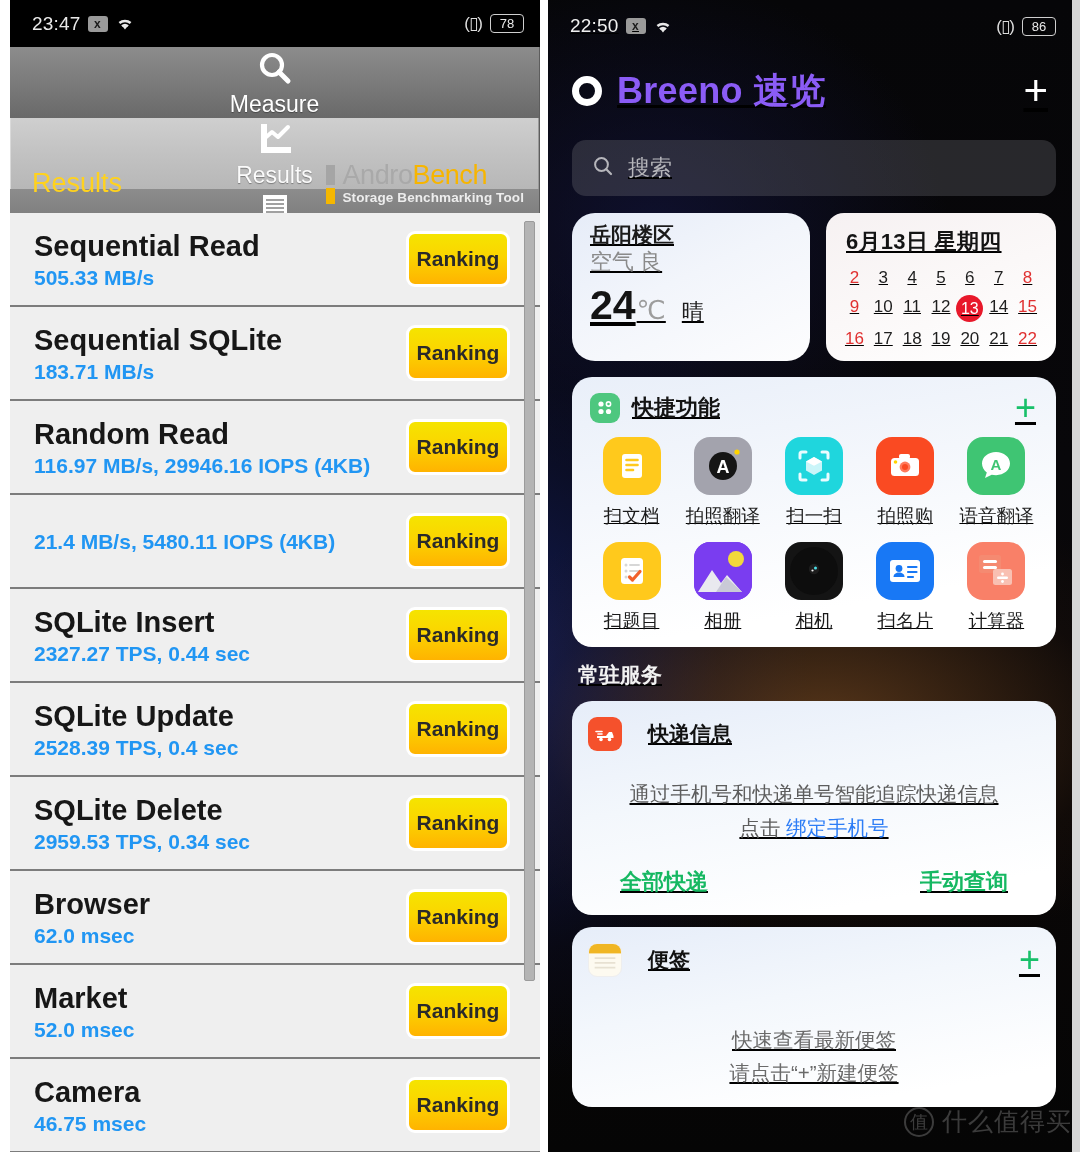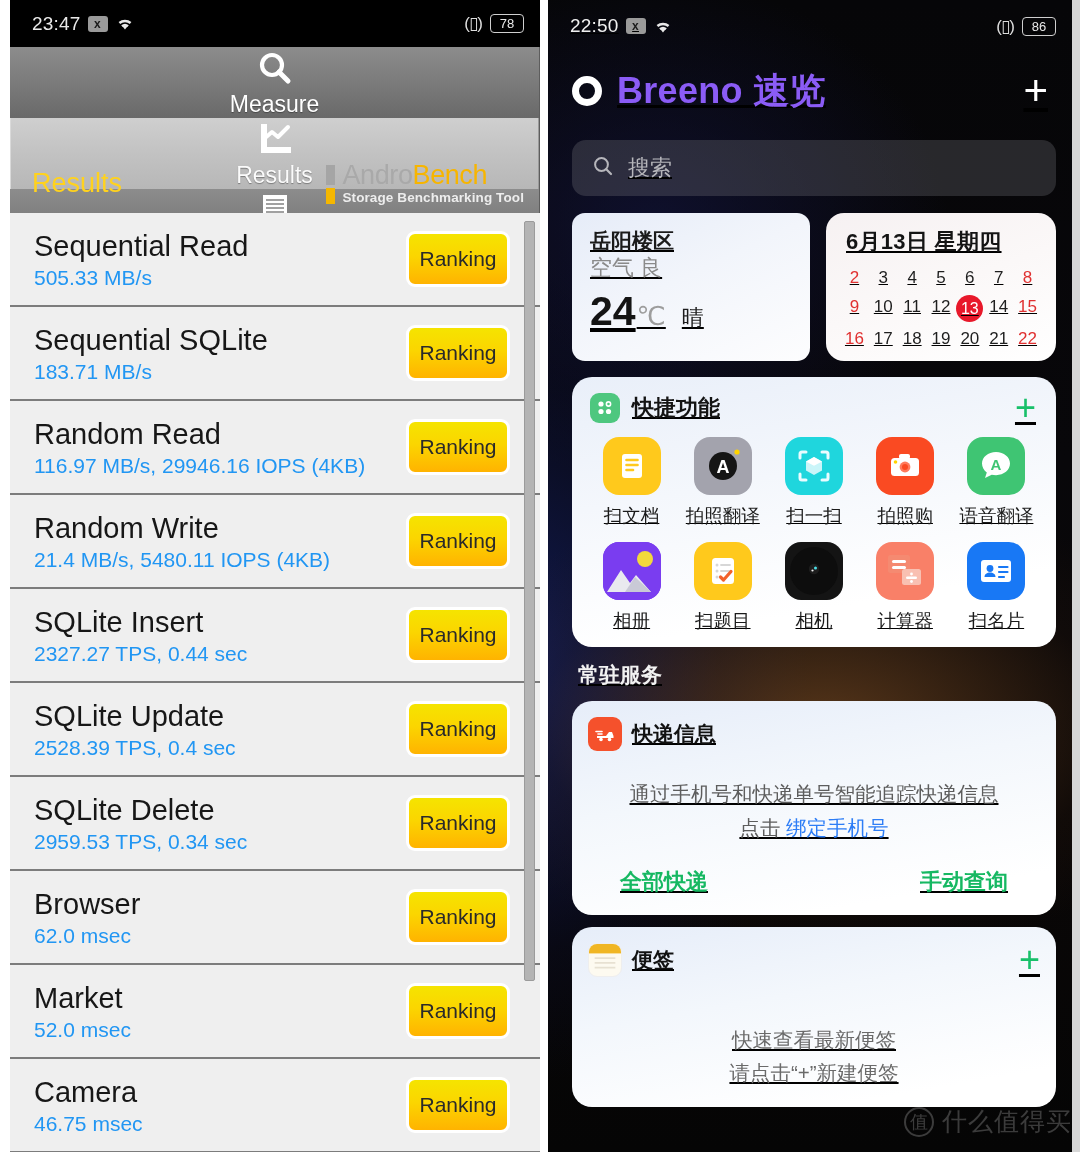--- a/index.html
+++ b/index.html
@@ -70,21 +70,21 @@
   .logo-bars { display:flex; flex-direction:column; gap:3px; width:9px; padding-top:3px;}
   .logo-bar-top { background:#a5a5a5; height:20px; }
   .logo-bar-bot { background:#f5b700; height:16px; }
   .logo-text { display:flex; flex-direction:column; }
   .logo-line1 { font-size: 27px; line-height: 26px; font-weight: normal; letter-spacing:-.4px;}
   .logo-andro { color:#a9a9a9; }
   .logo-bench { color:#f7b500; }
   .logo-line2 { font-size: 13.5px; color: #ededed; font-weight: bold; letter-spacing:.1px; margin-top:2px;}
 
   
-  .result-list { position:relative; height: calc(1152px - 47px - 104px - 4px - 58px); background: #7f1d1d; overflow:hidden; }
+  .result-list { position:relative; height: calc(1152px - 47px - 104px - 4px - 58px); background: #7f1d1d; overflow:hidden;font-weight:bold; }
   .row {
     height: 94px; border-bottom: 2px solid #7c7c7c;
     display: flex; align-items: center; padding: 0 14px 0 24px;
     background:#efefef;
   }
   .row-txt { flex: 1; display: flex; flex-direction: column; justify-content:center; gap: 2px;}
   .row-title { font-size: 29px; color: #171717; line-height: 34px; }
   .row-sub { font-size: 21px; color: #2196f3; line-height: 25px; }
   .rank-btn {
     width: 104px; height: 56px; border-radius: 9px;
@@ -133,23 +133,23 @@
 
   .searchbar {
     height: 56px; margin: 16px 8px 0 8px;
     background: rgba(120,120,125,.30);
     border-radius: 14px; display:flex; align-items:center; padding: 0 20px; gap: 14px;
   }
   .search-ph { color: #b6b6bb; font-size: 22px; }
 
   .widget-row { display:flex; gap: 16px; margin: 17px 8px 0 8px; }
   .w-card {
-    flex:1; height: 148px; border-radius: 13px;
+    flex:1; height: 148px; border-radius: 23px;
     background: linear-gradient(155deg,#e6ecf8 0%, #f2f5fb 45%, #fdfdfe 100%);
-    padding: 14px 18px;
+    padding: 8px 18px;
   }
   .w-city { font-size: 21px; color: #1b1b1b; font-weight:bold; line-height:28px;}
   .w-air { font-size: 22px; color:#8a8a8a; line-height: 26px;}
   .w-temp-row { display:flex; align-items:baseline; margin-top: 8px; }
   .w-temp { font-size: 41px; font-weight: bold; color:#141414; line-height:44px;}
   .w-deg { font-size: 26px; color:#9d9d9d; margin-left:1px;}
   .w-cond { font-size: 22px; color:#1d1d1d; margin-left: 16px;}
 
   .cal-card {
     flex:1; height: 148px; border-radius: 18px;
@@ -177,21 +177,21 @@
   .icon-tile { width: 58px; height: 58px; border-radius: 16px; position:relative; overflow:hidden;
                display:flex; align-items:center; justify-content:center; }
   .icon-label { font-size: 18.5px; color: #1a1a1a; }
 
   .section-title { color:#f2f2f2; font-size: 21px; font-weight:bold; margin: 14px 0 0 14px; }
 
   .svc-card {
     background: linear-gradient(170deg,#e6edf9 0%, #f3f7fc 40%, #ffffff 85%);
     border-radius: 20px; margin: 12px 8px 0 8px; padding: 16px 16px 18px 16px;
   }
-  .svc-head { display:flex; align-items:center; gap: 10px; }
+  .svc-head { display:flex; align-items:center; gap: 26px; }
   .svc-ico { width: 34px; height: 34px; border-radius: 9px; display:flex; align-items:center;justify-content:center;}
   .svc-name { font-size: 21px; color:#121212; font-weight:bold;}
   .svc-plus { margin-left:auto; color:#18c06a; font-size: 36px; line-height: 20px;}
   .svc-body { text-align:center; margin-top: 26px; }
   .svc-line { font-size: 20.5px; color:#5d5d5d; line-height: 34px; }
   .svc-link { color: #2d7df6; }
   .svc-actions { display:flex; justify-content: space-between; padding: 0 32px; margin-top: 22px;}
   .svc-act { color:#16b862; font-size: 22px; font-weight: bold;}
   .note-body { text-align:center; margin-top: 46px; }
   .note-line { font-size: 20.5px; color:#6a6a6a; line-height: 33px; }
@@ -313,21 +313,20 @@
           </div>
           <div class="row">
             <div class="row-txt">
               <div class="row-title">Random Read</div>
               <div class="row-sub">116.97 MB/s, 29946.16 IOPS (4KB)</div>
             </div>
             <div class="rank-btn">Ranking</div>
           </div>
           <div class="row">
             <div class="row-txt">
-              <div class="row-title">Random Write</div>
               <div class="row-sub">21.4 MB/s, 5480.11 IOPS (4KB)</div>
             </div>
             <div class="rank-btn">Ranking</div>
           </div>
           <div class="row">
             <div class="row-txt">
               <div class="row-title">SQLite Insert</div>
               <div class="row-sub">2327.27 TPS, 0.44 sec</div>
             </div>
             <div class="rank-btn">Ranking</div>
@@ -516,87 +515,87 @@
             <div class="icon-cell">
               <div class="icon-tile" style="background: rgb(63, 197, 115);">
                 <svg width="38" height="38" viewBox="0 0 38 38">
                   <path d="M19 5c8 0 14 5.2 14 11.6S27 28.2 19 28.2c-1.5 0-3-.2-4.3-.5L8 31l1.8-5.4C6.9 23.4 5 20.2 5 16.6 5 10.2 11 5 19 5z" fill="#fff"></path>
                   <text x="19" y="23" font-size="15" font-weight="bold" fill="#3fc573" text-anchor="middle" font-family="Liberation Sans">A</text>
                 </svg>
               </div>
               <div class="icon-label">语音翻译</div>
             </div>
             <div class="icon-cell">
-              <div class="icon-tile" style="background: rgb(122, 61, 240);">
-                <svg width="58" height="58" viewBox="0 0 58 58">
-                  <rect width="58" height="58" fill="#7a3df0"></rect>
-                  <circle cx="42" cy="17" r="8" fill="#f2d93c"></circle>
-                  <path d="M4 50l14-22 9 13 6-8 15 17z" fill="#e9e9ef"></path>
-                  <path d="M22 50l10-15 16 15z" fill="#c9c9d6"></path>
-                </svg>
-              </div>
-              <div class="icon-label">相册</div>
-            </div>
-            <div class="icon-cell">
               <div class="icon-tile" style="background: rgb(255, 201, 28);">
                 <svg width="34" height="34" viewBox="0 0 34 34">
                   <rect x="6" y="4" width="22" height="26" rx="3.5" fill="#fff"></rect>
                   <g fill="#d7d7d7">
                     <circle cx="11" cy="11" r="1.5"></circle>
                     <circle cx="11" cy="17" r="1.5"></circle>
                     <circle cx="11" cy="23" r="1.5"></circle>
                   </g>
                   <g stroke="#d7d7d7" stroke-width="1.8" stroke-linecap="round">
                     <line x1="15" y1="11" x2="24" y2="11"></line>
                     <line x1="15" y1="17" x2="24" y2="17"></line>
                   </g>
                   <polyline points="14.5,23 17.5,26 25,17.5" fill="none" stroke="#f2622c" stroke-width="3.2" stroke-linecap="round" stroke-linejoin="round"></polyline>
                 </svg>
               </div>
               <div class="icon-label">扫题目</div>
             </div>
             <div class="icon-cell">
+              <div class="icon-tile" style="background: rgb(122, 61, 240);">
+                <svg width="58" height="58" viewBox="0 0 58 58">
+                  <rect width="58" height="58" fill="#7a3df0"></rect>
+                  <circle cx="42" cy="17" r="8" fill="#f2d93c"></circle>
+                  <path d="M4 50l14-22 9 13 6-8 15 17z" fill="#e9e9ef"></path>
+                  <path d="M22 50l10-15 16 15z" fill="#c9c9d6"></path>
+                </svg>
+              </div>
+              <div class="icon-label">相册</div>
+            </div>
+            <div class="icon-cell">
               <div class="icon-tile" style="background: rgb(20, 20, 20);">
                 <svg width="58" height="58" viewBox="0 0 58 58">
                   <circle cx="29" cy="29" r="24" fill="#0d0d0d"></circle>
                   <circle cx="29" cy="27" r="5.2" fill="#1d1d1d"></circle>
                   <circle cx="30.5" cy="26" r="1.5" fill="#4de0e8"></circle>
                   <circle cx="27.5" cy="28.5" r="1.1" fill="#f0f0f0"></circle>
                 </svg>
               </div>
               <div class="icon-label">相机</div>
-            </div>
-            <div class="icon-cell">
-              <div class="icon-tile" style="background: rgb(249, 128, 104);">
-                <svg width="40" height="40" viewBox="0 0 40 40">
-                  <rect x="3" y="4" width="22" height="18" rx="2.5" fill="#f58a71"></rect>
-                  <rect x="7" y="9" width="14" height="3" rx="1.5" fill="#fff"></rect>
-                  <rect x="7" y="15" width="14" height="3" rx="1.5" fill="#fff"></rect>
-                  <rect x="17" y="18" width="19" height="16" rx="2.5" fill="#f9c0b2"></rect>
-                  <circle cx="26.5" cy="23" r="1.4" fill="#fff"></circle>
-                  <rect x="21" y="25.6" width="11" height="2.4" rx="1.2" fill="#fff"></rect>
-                  <circle cx="26.5" cy="30.5" r="1.4" fill="#fff"></circle>
-                </svg>
-              </div>
-              <div class="icon-label">计算器</div>
             </div>
             <div class="icon-cell">
               <div class="icon-tile" style="background: rgb(24, 120, 245);">
                 <svg width="36" height="36" viewBox="0 0 36 36">
                   <rect x="3" y="7" width="30" height="22" rx="3" fill="#fff"></rect>
                   <circle cx="12" cy="15.5" r="3.4" fill="#1878f5"></circle>
                   <path d="M6.5 24c0-3.1 2.5-4.6 5.5-4.6s5.5 1.5 5.5 4.6z" fill="#1878f5"></path>
                   <g stroke="#1878f5" stroke-width="2.2" stroke-linecap="round">
                     <line x1="21" y1="14" x2="29.5" y2="14"></line>
                     <line x1="21" y1="19" x2="29.5" y2="19"></line>
                     <line x1="21" y1="24" x2="26" y2="24"></line>
                   </g>
                 </svg>
               </div>
               <div class="icon-label">扫名片</div>
+            </div>
+            <div class="icon-cell">
+              <div class="icon-tile" style="background: rgb(249, 128, 104);">
+                <svg width="40" height="40" viewBox="0 0 40 40">
+                  <rect x="3" y="4" width="22" height="18" rx="2.5" fill="#f58a71"></rect>
+                  <rect x="7" y="9" width="14" height="3" rx="1.5" fill="#fff"></rect>
+                  <rect x="7" y="15" width="14" height="3" rx="1.5" fill="#fff"></rect>
+                  <rect x="17" y="18" width="19" height="16" rx="2.5" fill="#f9c0b2"></rect>
+                  <circle cx="26.5" cy="23" r="1.4" fill="#fff"></circle>
+                  <rect x="21" y="25.6" width="11" height="2.4" rx="1.2" fill="#fff"></rect>
+                  <circle cx="26.5" cy="30.5" r="1.4" fill="#fff"></circle>
+                </svg>
+              </div>
+              <div class="icon-label">计算器</div>
             </div>
           </div>
       </div>
 
       <div class="section-title">常驻服务</div>
 
       <div class="svc-card">
         <div class="svc-head">
           <span class="svc-ico" style="background:#f5512c">
             <svg width="22" height="22" viewBox="0 0 22 22">

